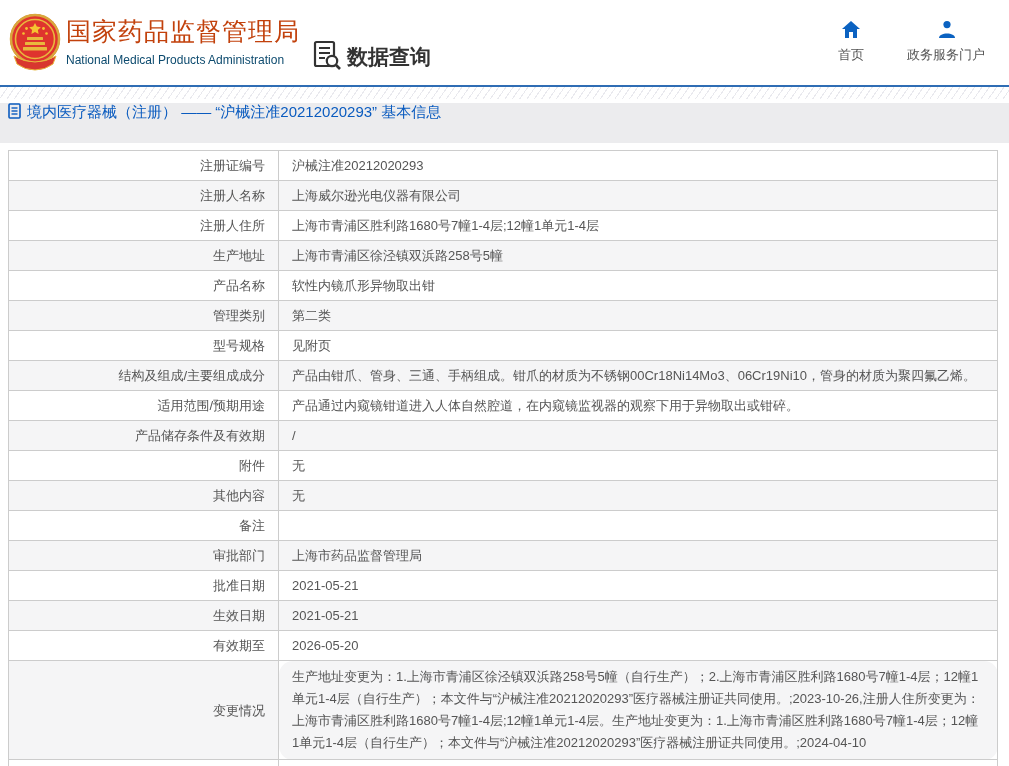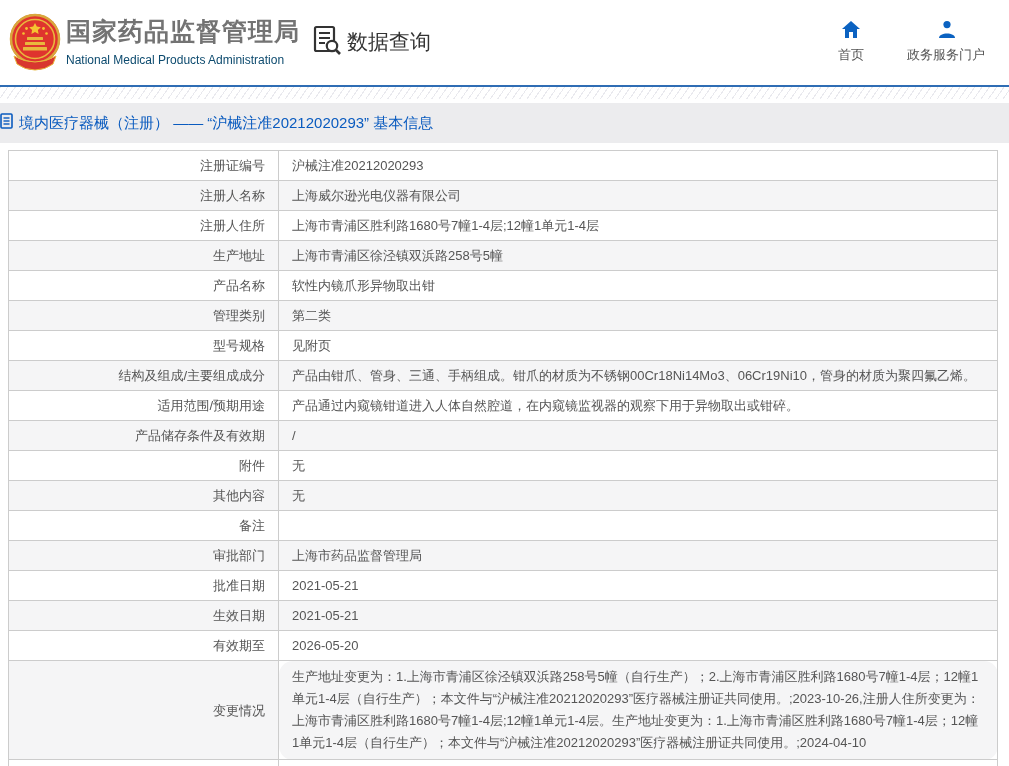--- a/index.html
+++ b/index.html
@@ -3,38 +3,38 @@
 <meta charset="utf-8">
 <style>
   * { margin:0; padding:0; box-sizing:border-box; }
   html,body { width:1009px; height:766px; overflow:hidden; background:#fff;
     font-family:"Liberation Sans", sans-serif; }
 
   
   .header { position:relative; height:85px; background:#fff; }
   .logo { position:absolute; left:8px; top:11px; width:54px; height:62px; }
   .brand { position:absolute; left:66px; top:15px; }
-  .brand-cn { font-size:25px; font-weight:bold; color:#737373; letter-spacing:1px; }
+  .brand-cn { font-size:25px; font-weight:normal; color:#c2410c; letter-spacing:1px; }
   .brand-en { margin-top:5px; font-size:12px; color:#0c4a6e; }
-  .query { position:absolute; left:312px; top:24px; display:flex; align-items:center; gap:5px; cursor:pointer; }
+  .query { position:absolute; left:312px; top:39px; display:flex; align-items:center; gap:5px; cursor:pointer;font-weight:bold; }
   .query-label { font-size:21px; color:#333; }
   .right-nav { position:absolute; right:24px; top:20px; display:flex; gap:43px; }
   .nav-item { display:flex; flex-direction:column; align-items:center; gap:7px;
     font-size:13px; color:#555; text-decoration:none; cursor:pointer; }
   .nav-item .icon { height:19px; display:flex; align-items:flex-end; }
 
   
   .blue-line { height:2px; background:#2f6db4; }
   .hatch { height:12px;
     background:repeating-linear-gradient(125deg,#e9e9ee 0,#e9e9ee 1px,#ffffff 1px,#ffffff 6px); }
   .gap { height:4px; background:#fff; }
 
   
-  .titlebar { height:40px; background:#ececee; display:flex; align-items:center;
-    gap:6px; }
+  .titlebar { height:40px; background:#ececee; display:flex; align-items:flex-start;
+    padding-left:8px; gap:6px; }
   .titlebar .title { font-size:15px; color:#0a5bbf; }
 
   
   .table-wrap { margin:7px 8px 0 8px; }
   table { width:990px; border-collapse:collapse; table-layout:fixed; }
   th, td { border:1px solid #ccc; font-size:13px; color:#555; vertical-align:middle; }
   th { width:270px; text-align:right; font-weight:normal; padding:7px 13px; line-height:15px; }
   td { padding:5px 13px; line-height:15px; text-align:left; }
   td.long { line-height:22px;border-radius:14px; }
   tr.alt th, tr.alt td { background:#f5f5f6; }

